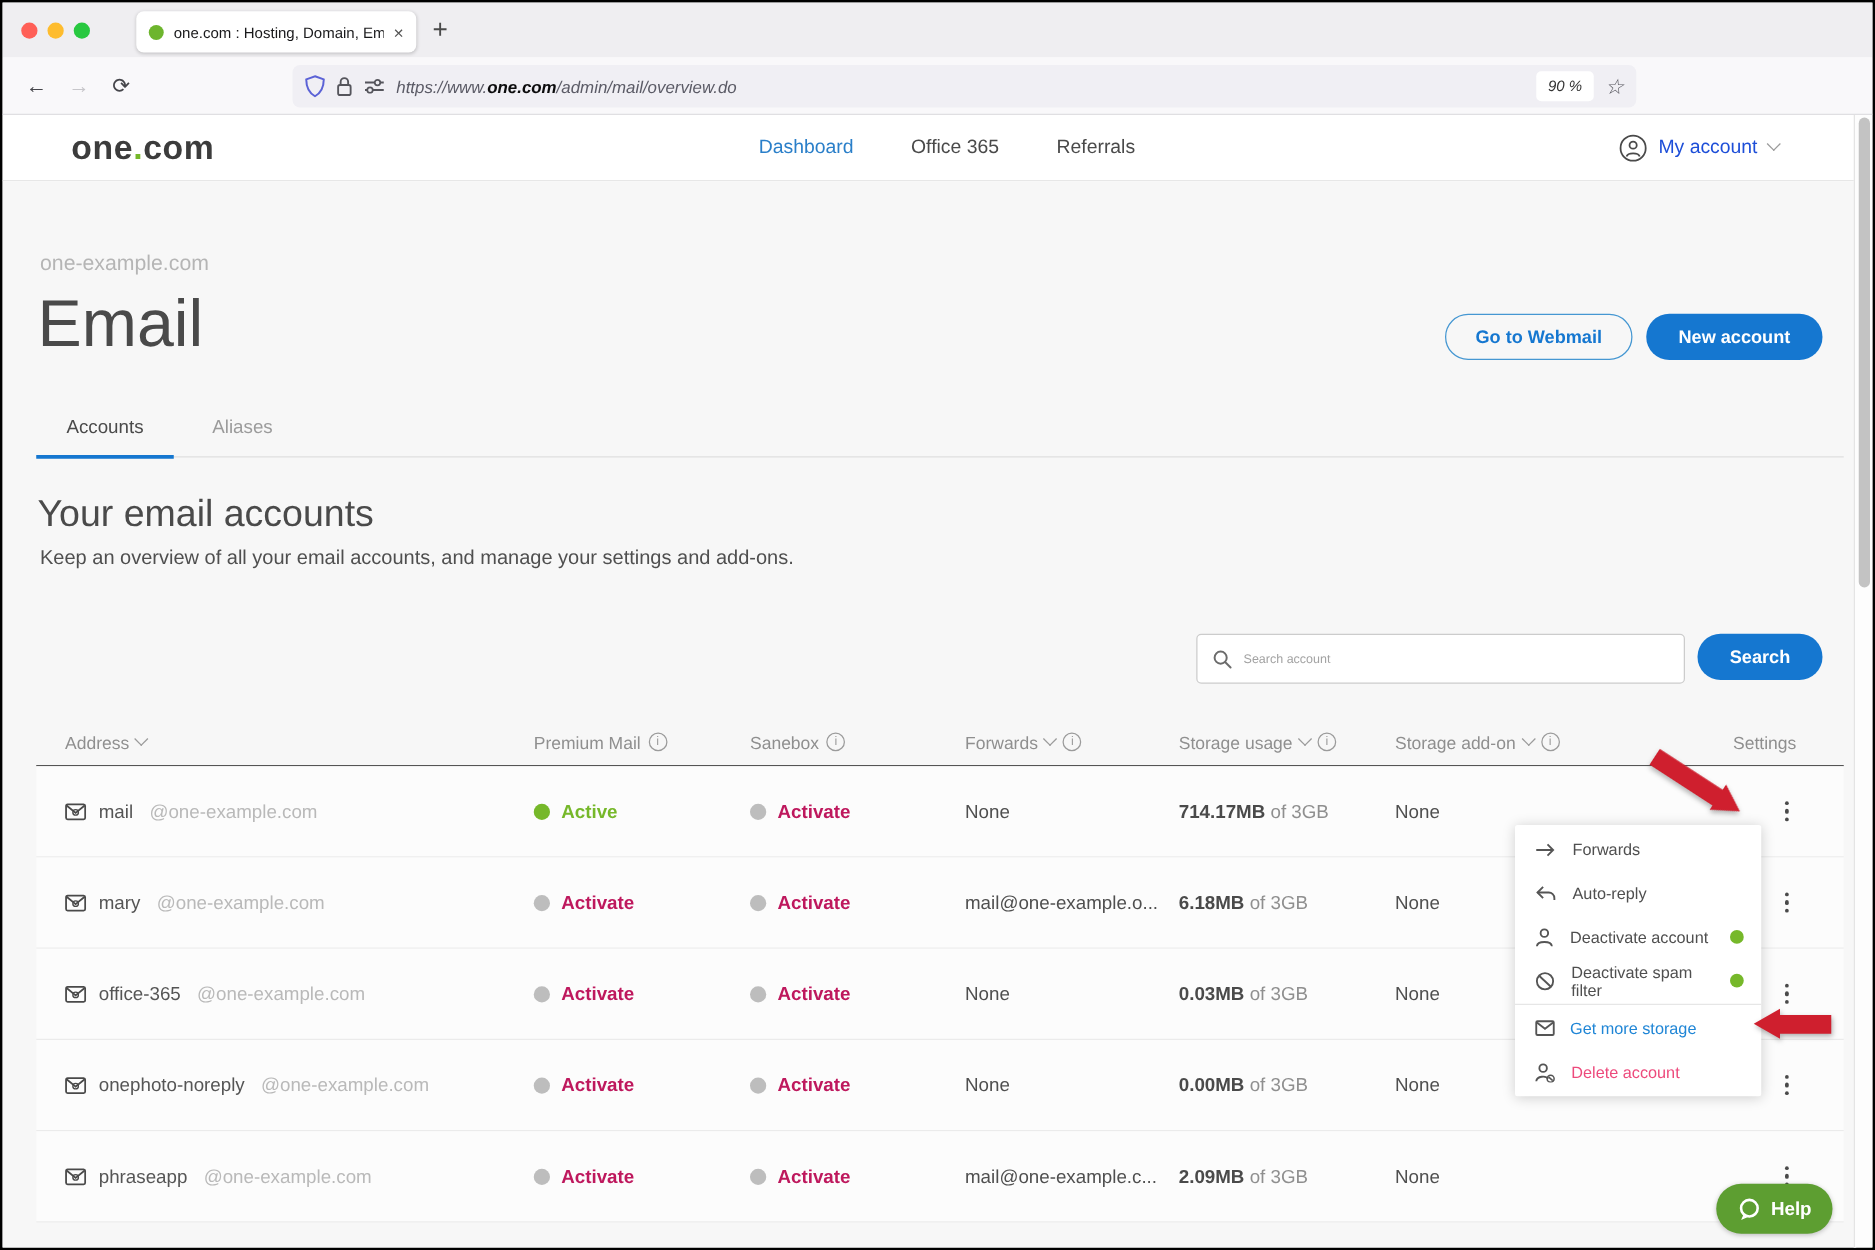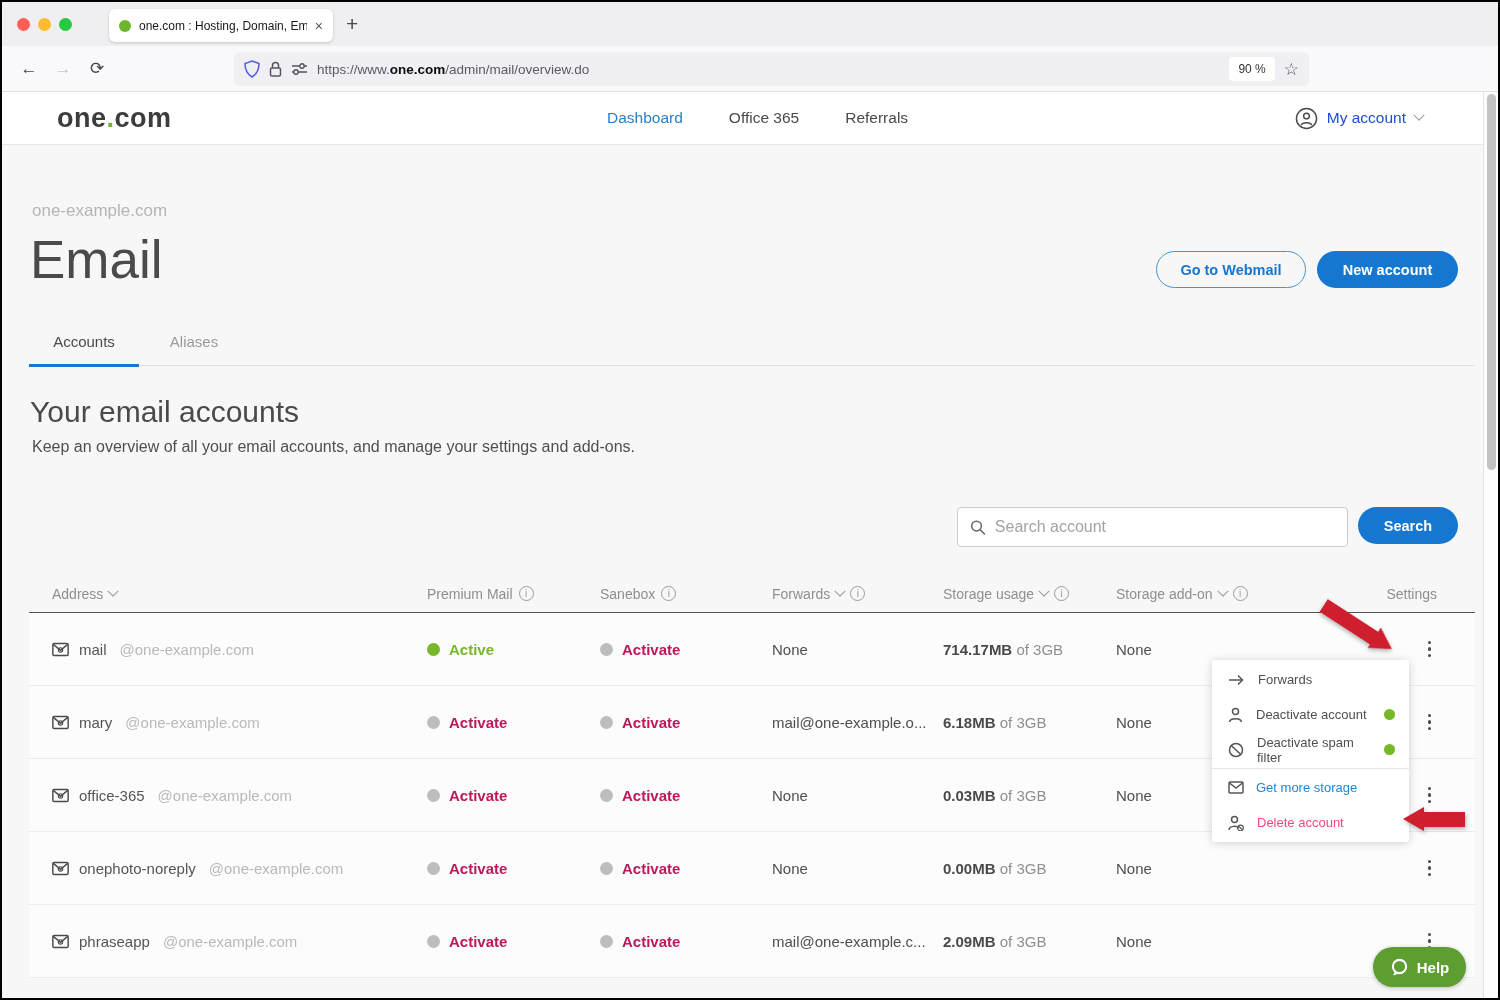--- a/index.html
+++ b/index.html
@@ -16,21 +16,21 @@
   .tab-fav { width:12px; height:12px; border-radius:50%; background:#6db52d; flex:none; }
   .tab-title { font-size:12px; color:#19191b; white-space:nowrap; overflow:hidden; flex:1; }
   .tab-close { color:#555; font-size:14px; flex:none; cursor:default; }
   .newtab { position:absolute; left:344px; top:10px; font-size:21px; color:#4a4a4a; }
 
   .toolbar { position:absolute; left:0; top:44px; width:100%; height:46px; background:#f9f8fa; border-bottom:1px solid #e0dfe2;
              display:flex; align-items:center; }
   .nav-ic { width:34px; text-align:center; font-size:17px; color:#45454a; }
   .nav-ic.disabled { color:#c7c6ca; }
   .urlbar { position:absolute; left:232px; top:6px; width:1075px; height:34px; background:#f0eff4; border-radius:6px;
-            display:flex; align-items:center; padding:0 10px; gap:9px; }
+            display:flex; align-items:center; padding:0 10px; gap:9px;font-style:italic; }
   .url-text { font-size:13.5px; color:#5b5b66; white-space:nowrap; overflow:hidden; flex:1; }
   .url-text b { color:#0c0c0d; font-weight:700; }
   .zoom-chip { background:#fff; border-radius:4px; font-size:12px; color:#333; padding:5px 9px; flex:none; }
   .star { font-size:17px; color:#55555c; flex:none; }
   .right-ics { position:absolute; right:12px; top:52px; display:flex; gap:22px; align-items:center; }
   .hamburger div { width:18px; height:2px; background:#4a4a4e; margin:3.5px 0; border-radius:1px; }
 
   
   .site-header { position:absolute; left:0; top:90px; width:1483px; height:53px; background:#fff; border-bottom:1px solid #e7e7e7;
                  display:flex; align-items:center; }
@@ -51,21 +51,21 @@
 
   .tabs { position:absolute; left:27px; top:188px; width:1446px; border-bottom:1px solid #e0e0e0; display:flex; }
   .tabitem { width:110px; text-align:center; font-size:15px; padding-bottom:14px; color:#9b9b9b; }
   .tabitem.active { color:#4a4a4a; border-bottom:3px solid #1577d0; margin-bottom:-2px; }
 
   .sec-title { position:absolute; left:28px; top:250px; font-size:30px; color:#4a4a4a; }
   .sec-sub { position:absolute; left:30px; top:293px; font-size:16px; color:#4f4f4f; }
 
   .search-row { position:absolute; right:27px; top:362px; display:flex; gap:10px; }
   .search-box { width:391px; height:40px; background:#fff; border:1px solid #ccc; border-radius:4px; display:flex; align-items:center; padding:0 12px; gap:9px; }
-  .search-box input { border:none; outline:none; font-size:16px; color:#555; width:100%; font-family:"Liberation Sans",sans-serif; background:transparent; }
+  .search-box input { border:none; outline:none; font-size:10px; color:#555; width:100%; font-family:"Liberation Sans",sans-serif; background:transparent; }
   .search-box input::placeholder { color:#a3a3a3; }
   .btn-search { width:100px; }
 
   
   .table { position:absolute; left:27px; top:430px; width:1446px; }
   .thead { display:flex; align-items:center; height:38px; border-bottom:1px solid #555; font-size:14px; color:#8f8f8f;justify-content:space-between; }
   .trow { display:flex; align-items:center; height:73px; border-bottom:1px solid #ebebeb; background:#fcfcfc; font-size:15px; color:#4f4f4f; }
   .c-addr { width:398px; padding-left:23px; display:flex; align-items:center; gap:10px; }
   .c-prem { width:173px; } .c-sane { width:172px; } .c-fwd { width:171px; } .c-stor { width:173px; } .c-addon { width:150px; }
   .c-set { flex:1; display:flex; justify-content:flex-end; padding-right:40px; }
@@ -389,20 +389,27 @@
 
     <div class="ctx" style="left:1210px; top:515px;">
       <div class="ctx-item">
         <svg width="17" height="14" viewBox="0 0 17 14">
             <line x1="1" y1="7" x2="14" y2="7" stroke="#555" stroke-width="1.5"></line>
             <path d="M10 2.5 L14.5 7 L10 11.5" fill="none" stroke="#555" stroke-width="1.5"></path>
           </svg>
         <span class="grow">Forwards</span>
       </div>
       <div class="ctx-item">
+        <svg width="17" height="14" viewBox="0 0 17 14">
+            <path d="M6.5 1.5 L2 6 L6.5 10.5" fill="none" stroke="#555" stroke-width="1.5"></path>
+            <path d="M2 6 H11 a4.5 4.5 0 0 1 4.5 4.5 V12" fill="none" stroke="#555" stroke-width="1.5"></path>
+          </svg>
+        <span class="grow">Auto-reply</span>
+      </div>
+      <div class="ctx-item">
         <svg width="15" height="16" viewBox="0 0 15 16">
             <circle cx="7.5" cy="4.5" r="3" fill="none" stroke="#555" stroke-width="1.5"></circle>
             <path d="M1.5 15 C2 10.5 13 10.5 13.5 15" fill="none" stroke="#555" stroke-width="1.5"></path>
           </svg>
         <span class="grow">Deactivate account</span>
         <span class="ctx-dot"></span>
       </div>
       <div class="ctx-item">
         <svg width="16" height="16" viewBox="0 0 16 16">
             <circle cx="8" cy="8" r="6.5" fill="none" stroke="#555" stroke-width="1.5"></circle>

